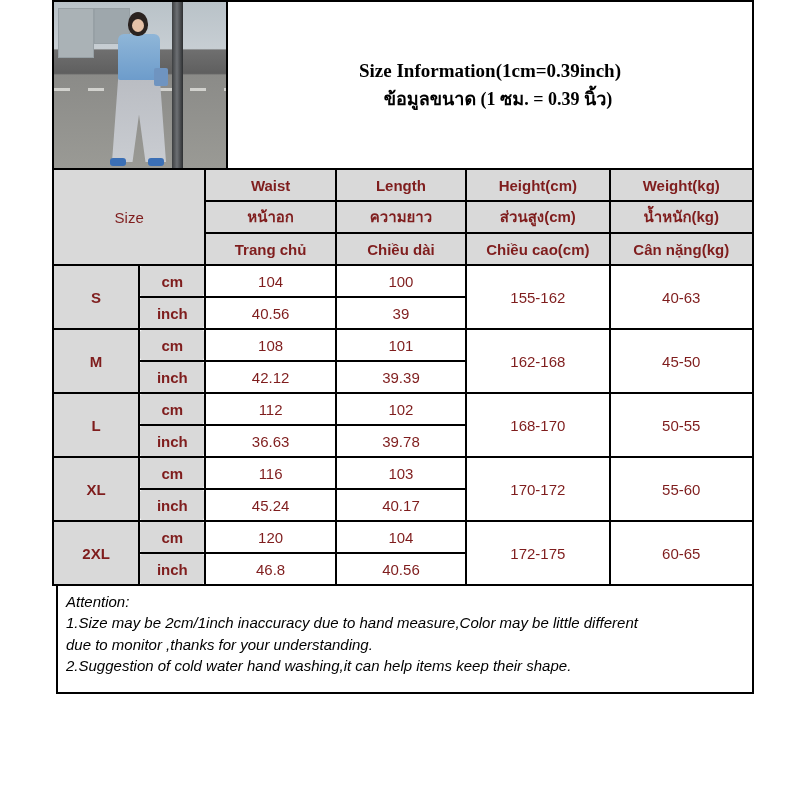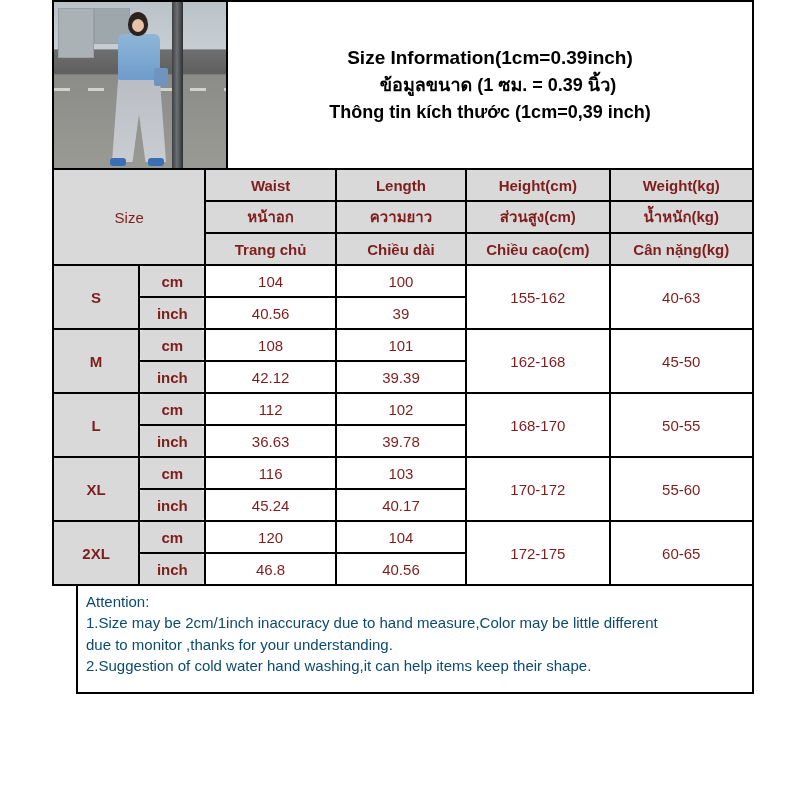--- a/index.html
+++ b/index.html
@@ -137,20 +137,21 @@
     box-sizing: border-box;
     background: #fff;
   }
   .title-line {
     font-weight: bold;
     font-size: 19px;
     color: #000;
     line-height: 1.5;
     text-align: center;
     white-space: nowrap;
+    font-family: Liberation Serif, serif;
   }
   .title-line.thai { font-size: 18px; margin-left: 16px; }
   .title-line.vn { font-size: 18px; }
 
   table.size-table {
     border-collapse: collapse;
     width: 702px;
     margin: 0 46px 0 52px;
     table-layout: fixed;
   }
@@ -181,30 +182,31 @@
   td.unit {
     background: #d9d9d9;
     font-weight: bold;
     font-size: 14px;
     border-radius: 6px;
   }
   td.val { background: #ffffff; font-size: 16px; }
   td.span-val { background: #ffffff; font-size: 16px; }
 
   .attention {
-    margin: 0 46px 0 76px;
+    margin: 0 46px 0 56px;
     border: 2px solid #000;
     border-top: none;
     box-sizing: border-box;
     padding: 5px 8px 8px 8px;
     font-size: 15px;
     line-height: 1.42;
-    color: #0c4a6e;
+    color: #000000;
     background: #fff;
     min-height: 108px;
+    font-style: italic;
   }
   .attention div { white-space: nowrap; }
 </style>
 </head>
 <body>
 
 <div class="sheet">
 
   <div class="top-area">
     <div class="photo-cell">
@@ -218,21 +220,20 @@
         <div class="model-head"></div>
         <div class="model-face"></div>
         <div class="bag"></div>
         <div class="shoe s1"></div>
         <div class="shoe s2"></div>
       </div>
     </div>
     <div class="title-cell">
       <div class="title-line">Size Information(1cm=0.39inch)</div>
       <div class="title-line thai">ข้อมูลขนาด (1 ซม. = 0.39 นิ้ว)</div>
-      <div class="title-line vn">Thông tin kích thước (1cm=0,39 inch)</div>
     </div>
   </div>
 
   <table class="size-table">
     <colgroup>
       <col style="width:86px">
       <col style="width:66px">
       <col style="width:130px">
       <col style="width:130px">
       <col style="width:143px">

